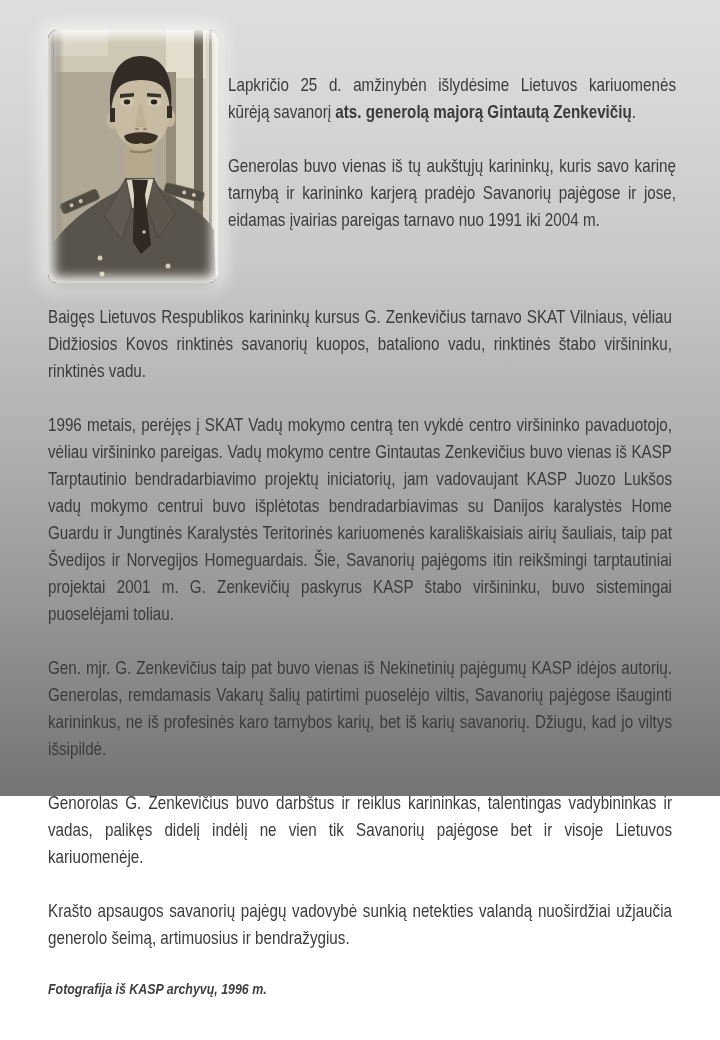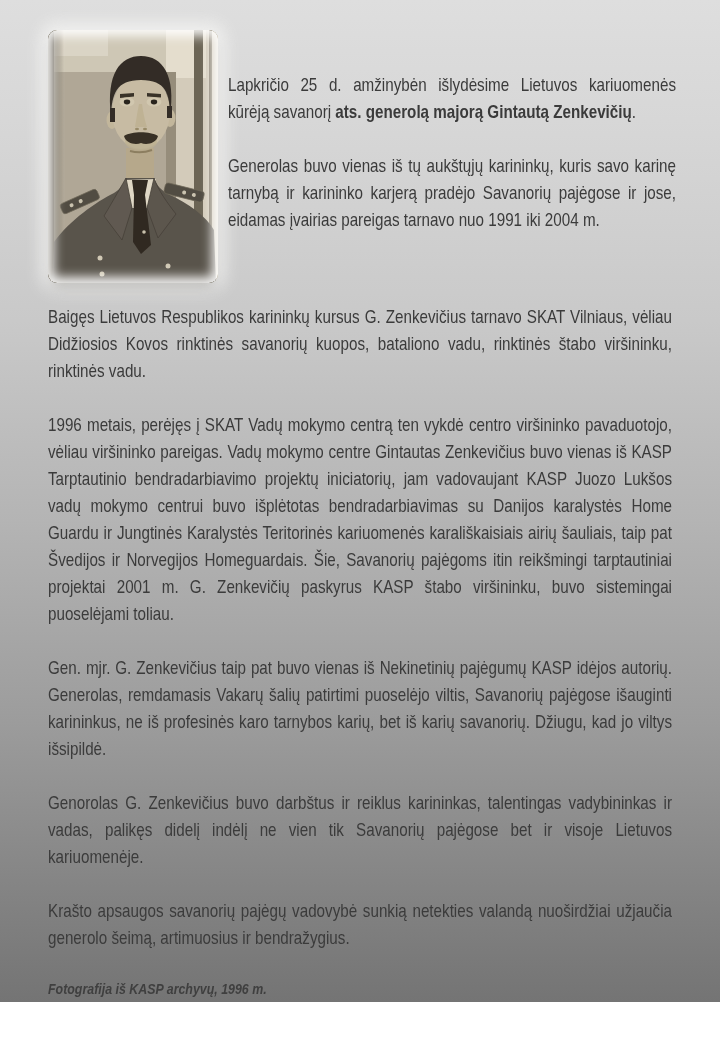--- a/index.html
+++ b/index.html
@@ -1,21 +1,21 @@
 <!DOCTYPE html>
 <html><head>
 <meta charset="utf-8">
 <style>
   html,body{margin:0;padding:0;}
   body{
     width:720px;height:1040px;overflow:hidden;
     font-family:"Liberation Sans", sans-serif;
   }
   .page{
-    position:relative;width:720px;height:1002px;
+    position:relative;width:720px;height:796px;
     background:linear-gradient(to bottom,
       #dedede 0%, #d7d7d7 12%, #c9c9c9 32%,
       #b4b4b4 52%, #9c9c9c 72%, #828282 90%, #747474 100%);
     color:#3b3b3b;
   }
   
   .photo-wrap{
     position:absolute;left:48px;top:30px;width:170px;height:253px;
     border-radius:9px;overflow:hidden;
     box-shadow:0 0 16px 8px rgba(252,252,250,0.6),

